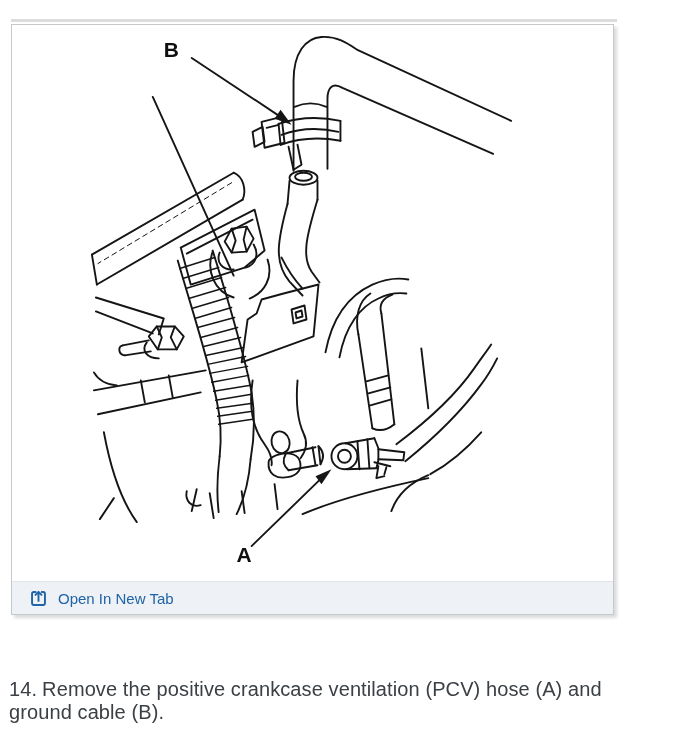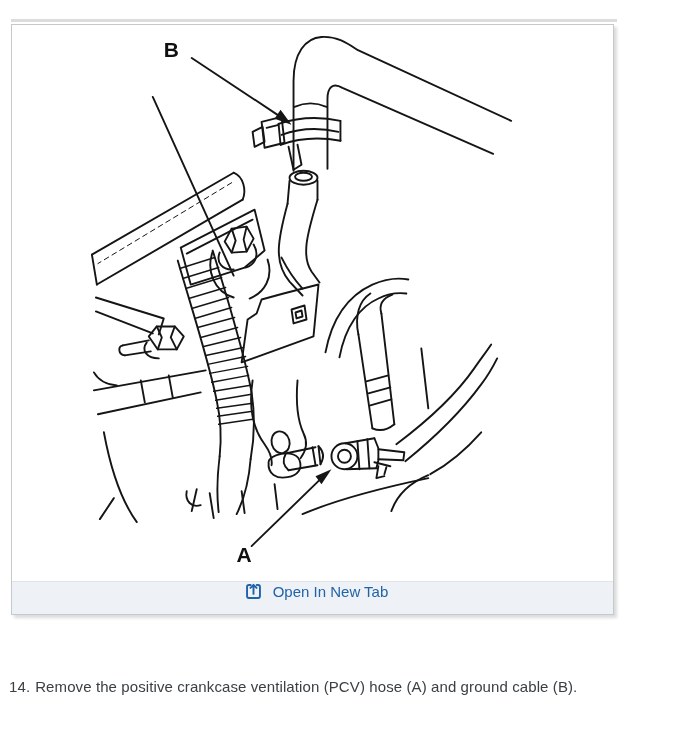--- a/index.html
+++ b/index.html
@@ -19,31 +19,30 @@
   }
   .diagram-area{width:601px;height:556px;background:#ffffff;}
   .diagram-area svg{display:block;width:601px;height:556px;}
   .diagram-label{
     font-family:"Liberation Sans",sans-serif;font-weight:700;font-size:21px;fill:#101010;
   }
   .figure-toolbar{
     height:32px;background:#eef1f5;border-top:1px solid #e0e4e9;
     display:flex;align-items:center;justify-content:space-between;
     padding:0 10px 0 17px;
-    flex-direction:column;
   }
   .tb-link{
     display:flex;align-items:center;text-decoration:none;
     color:#1f63a8;font-size:15px;cursor:pointer;white-space:nowrap;
   }
   .tb-link .ic{display:inline-flex;margin-right:10px;}
   .tb-link.right .ic{margin-right:6px;}
   .step-line{
     position:absolute;left:9px;top:678px;width:660px;
-    font-size:15px;color:#3b4045;letter-spacing:0.1px;
+    font-size:20px;color:#3b4045;letter-spacing:0.1px;
   }
   .step-num{margin-right:5px;}
 </style>
 </head>
 <body>
 
 <div class="top-strip"></div>
 
 <div class="figure-card">
   <div class="diagram-area">

